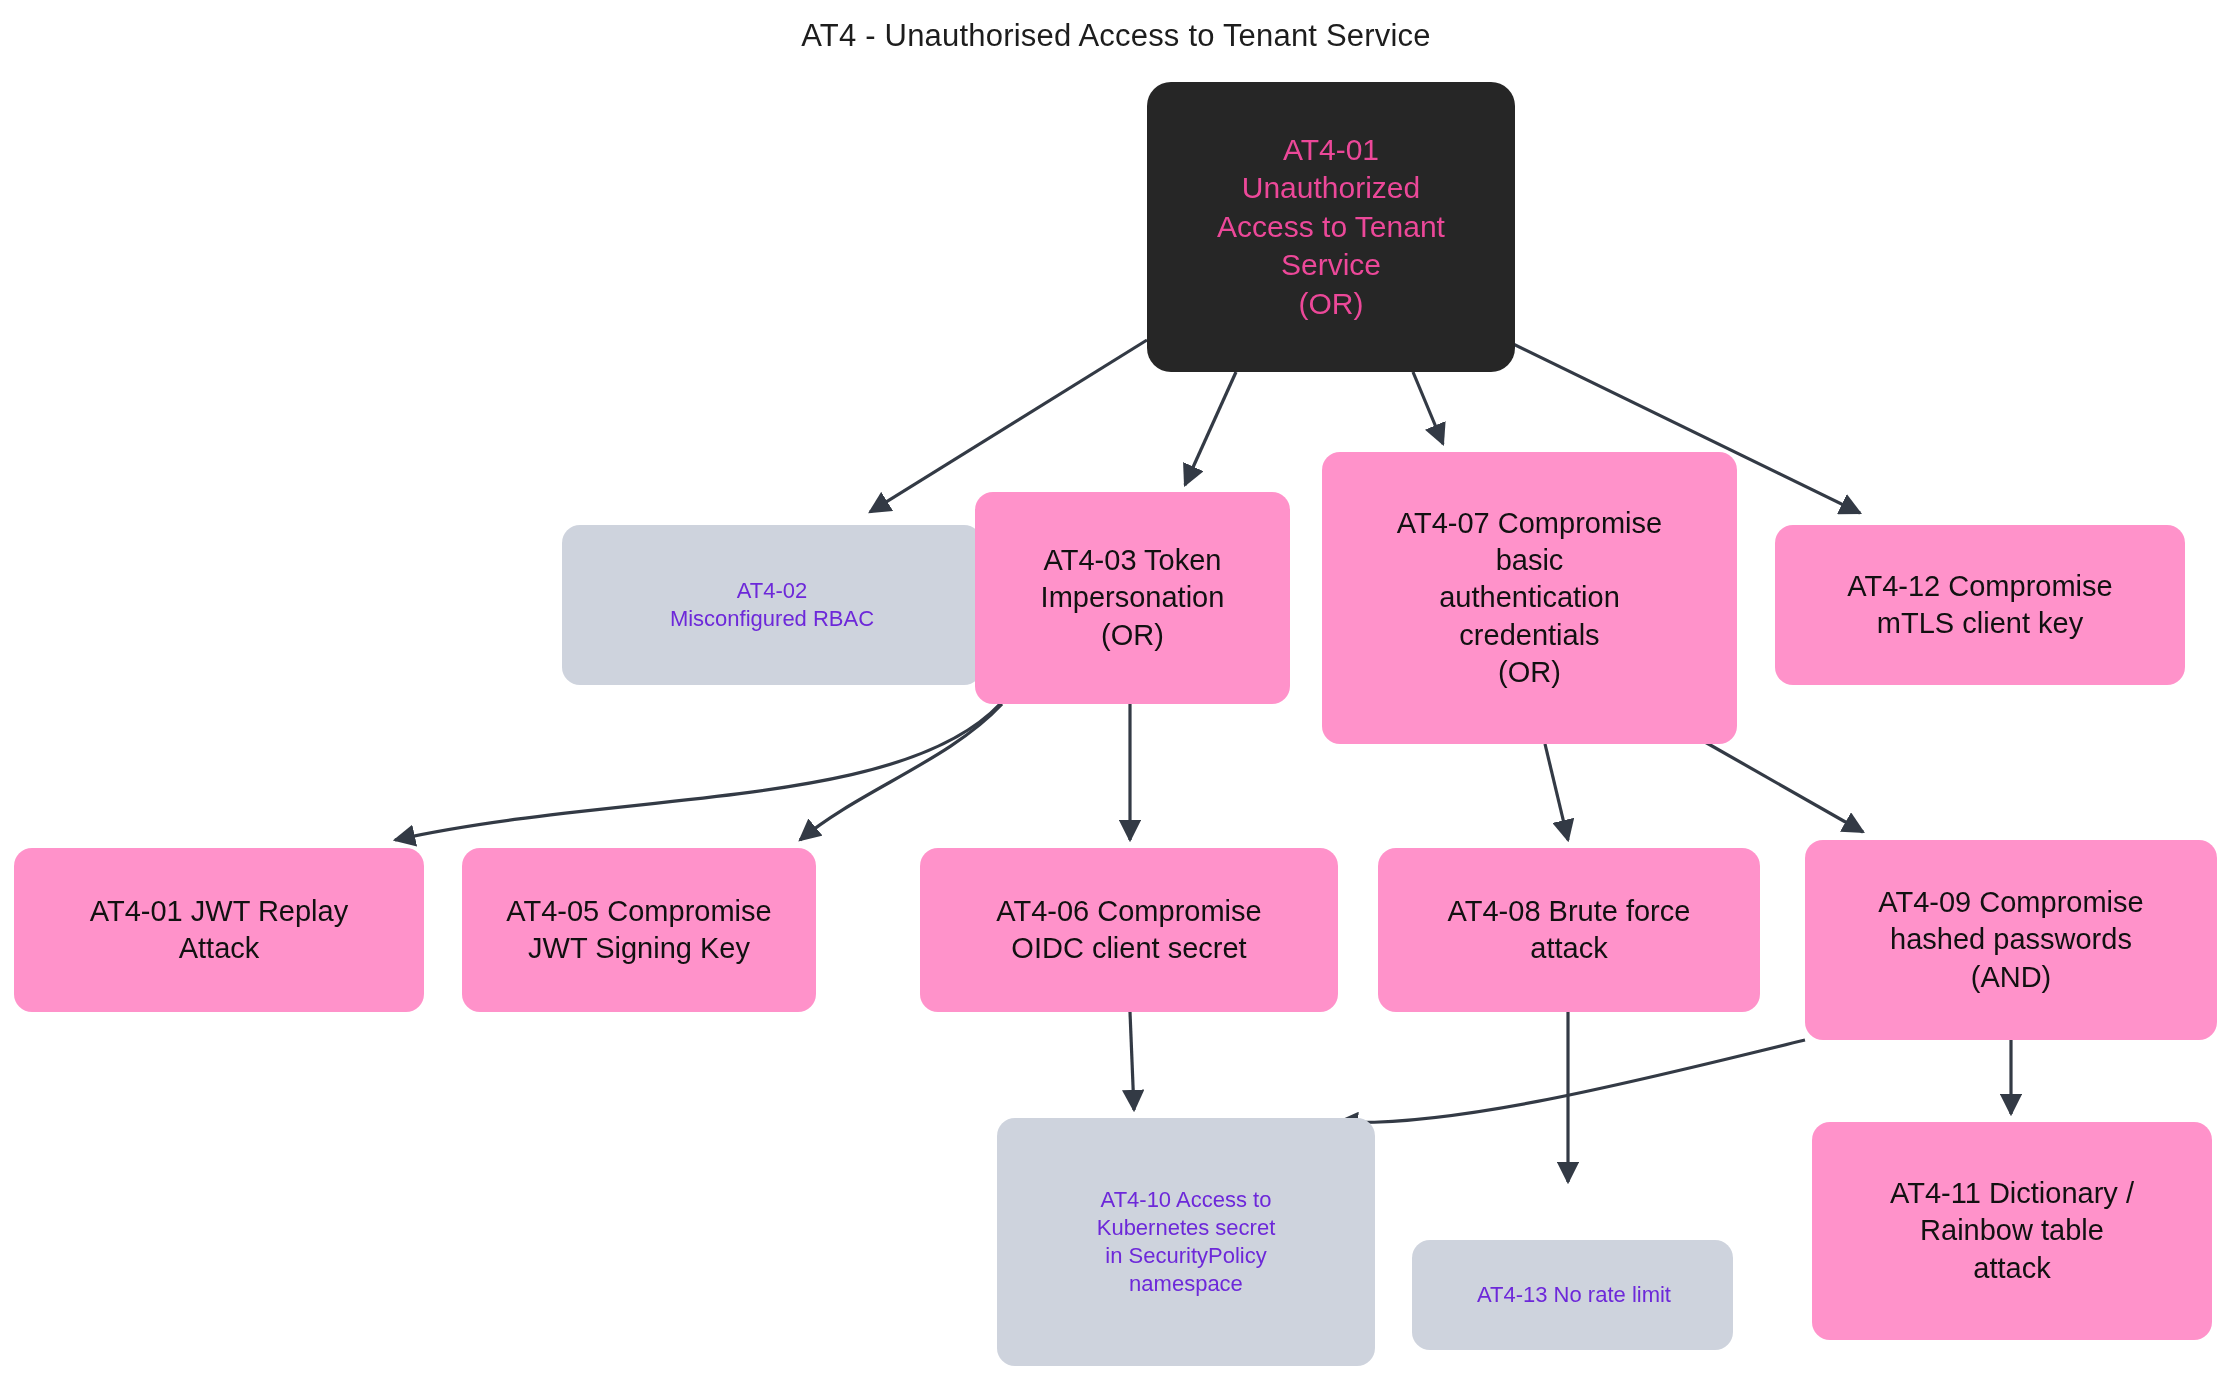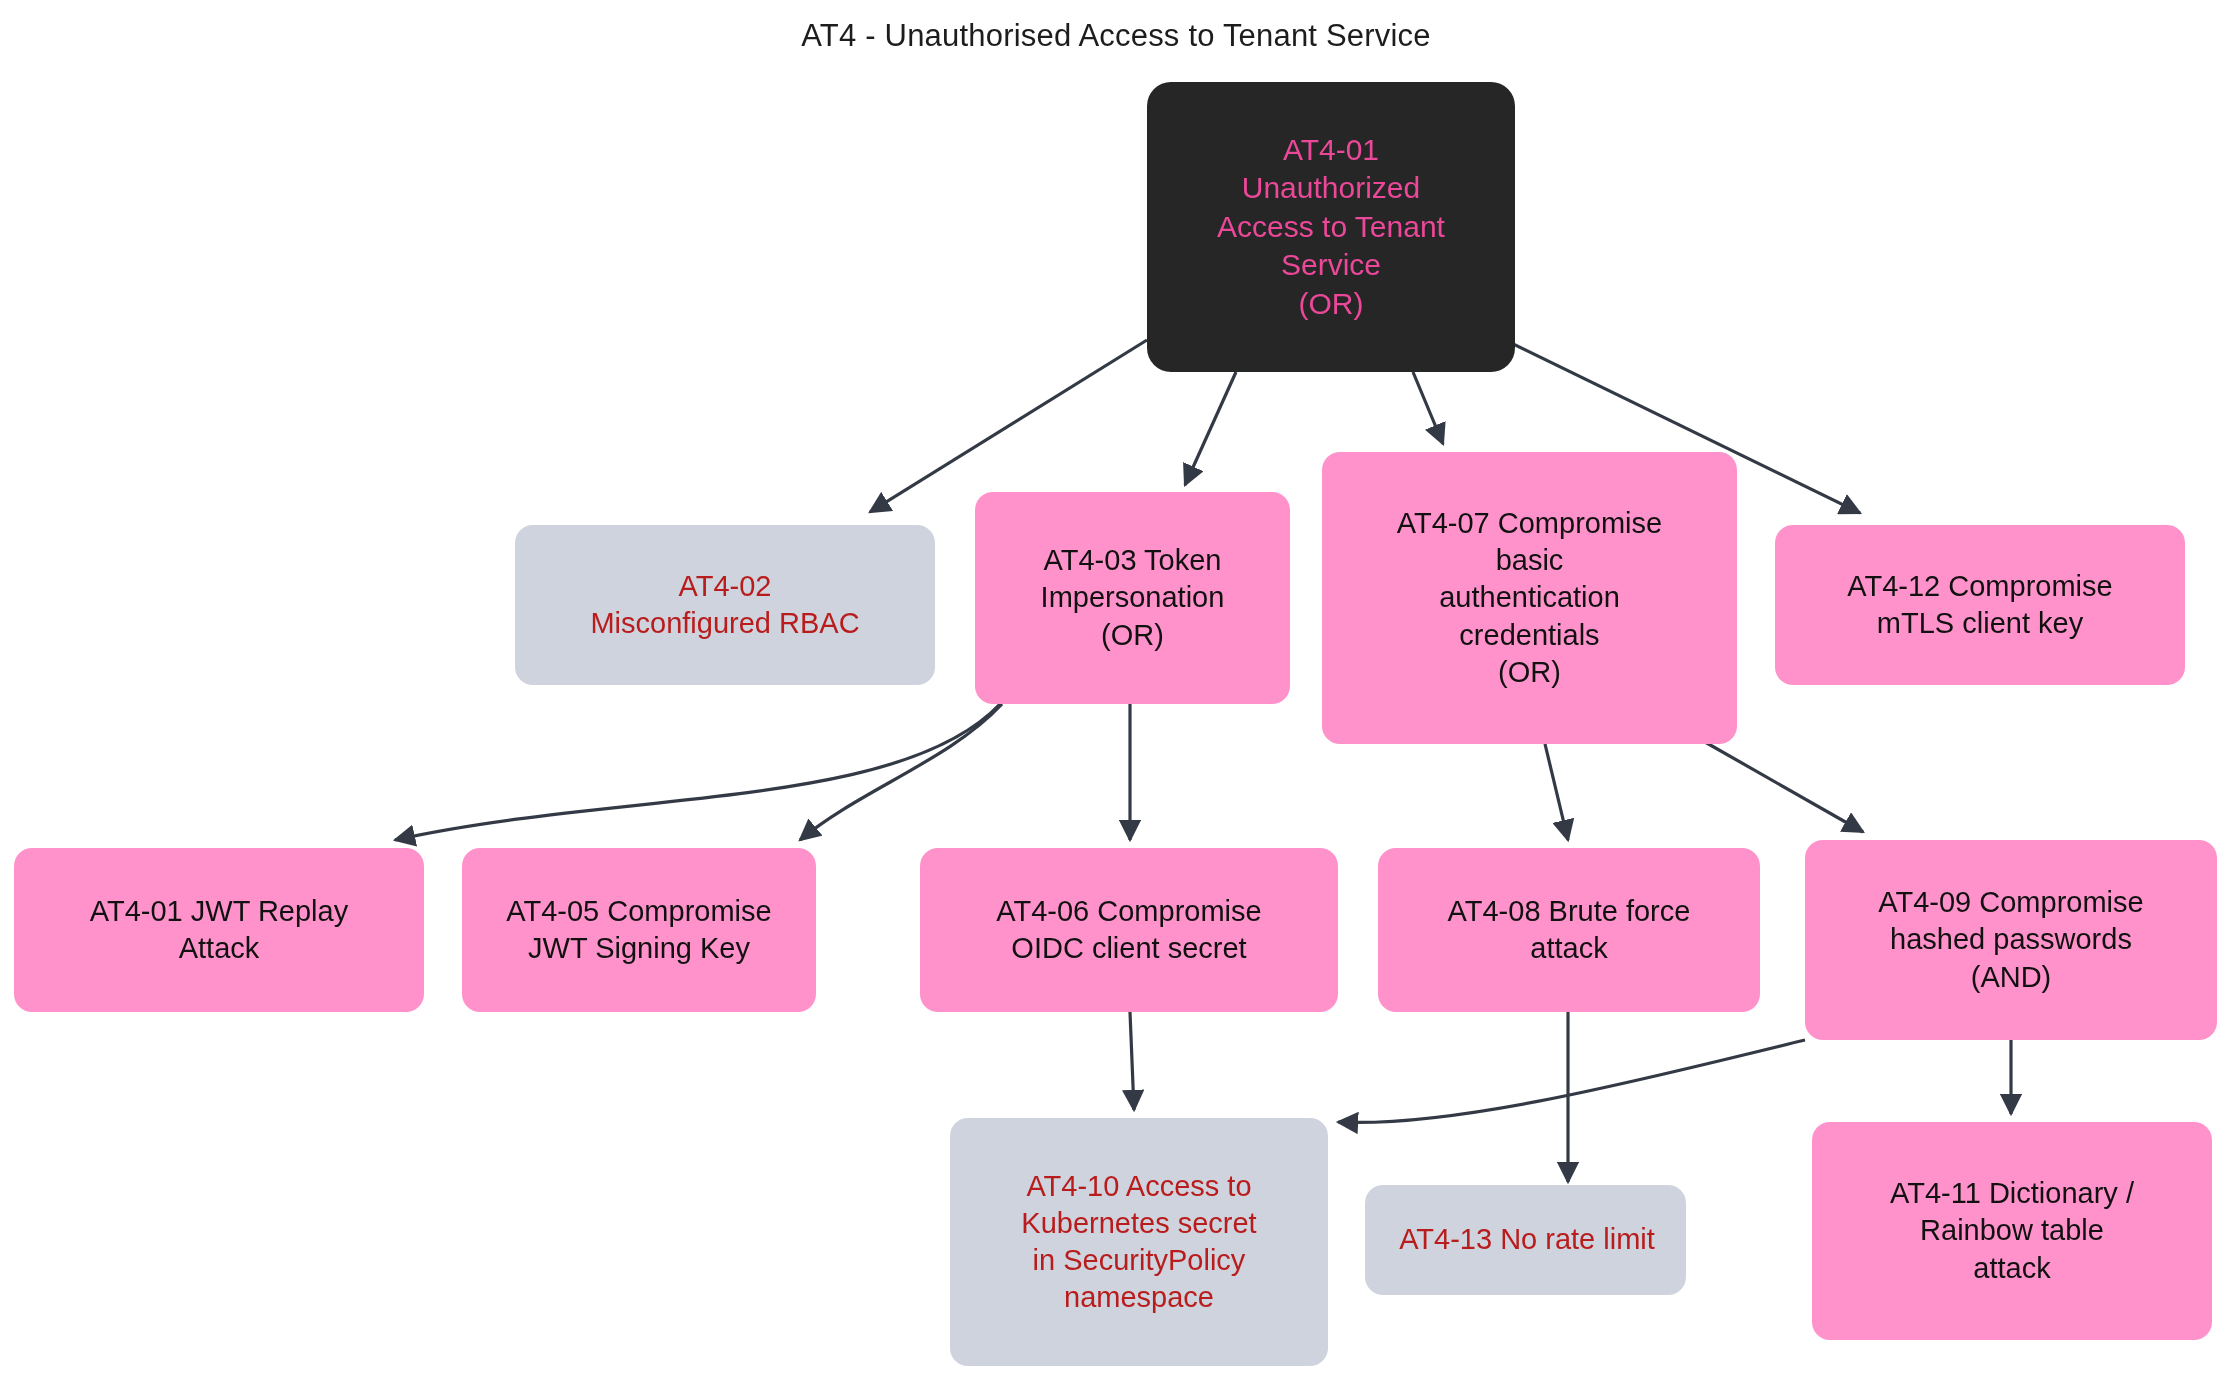--- a/index.html
+++ b/index.html
@@ -53,22 +53,23 @@
     font-size: 30px;
     border-radius: 24px;
   }
   .node-pink {
     background: #ff92ca;
     color: #111111;
     font-size: 29px;
   }
   .node-grey {
     background: #ced3dd;
-    color: #b91c1c;
-    font-size: 29px;
+    color: #6d28d9;
+    font-size: 22px;
+    margin-left: 47px;
   }
 </style>
 </head>
 <body>
 
 <div id="canvas">
 
   <div id="title">AT4 - Unauthorised Access to Tenant Service</div>
 
   <svg id="edge-layer" viewBox="0 0 2232 1378" xmlns="http://www.w3.org/2000/svg">
@@ -156,21 +157,21 @@
 (AND)</span>
   </div>
 
   <div class="node node-grey" style="left:950px; top:1118px; width:378px; height:248px;">
     <span>AT4-10 Access to
 Kubernetes secret
 in SecurityPolicy
 namespace</span>
   </div>
 
-  <div class="node node-grey" style="left:1365px; top:1185px; width:321px; height:110px;padding-left:13px;">
+  <div class="node node-grey" style="left:1365px; top:1240px; width:321px; height:110px;padding-left:13px;">
     <span>AT4-13 No rate limit</span>
   </div>
 
   <div class="node node-pink" style="left:1812px; top:1122px; width:400px; height:218px;">
     <span>AT4-11 Dictionary /
 Rainbow table
 attack</span>
   </div>
 
 </div>

